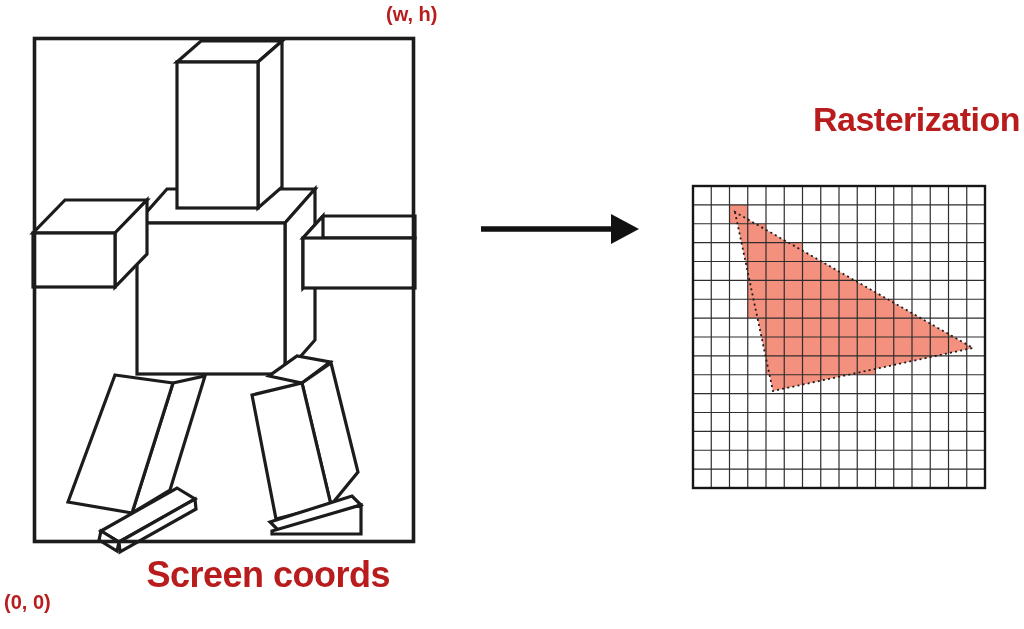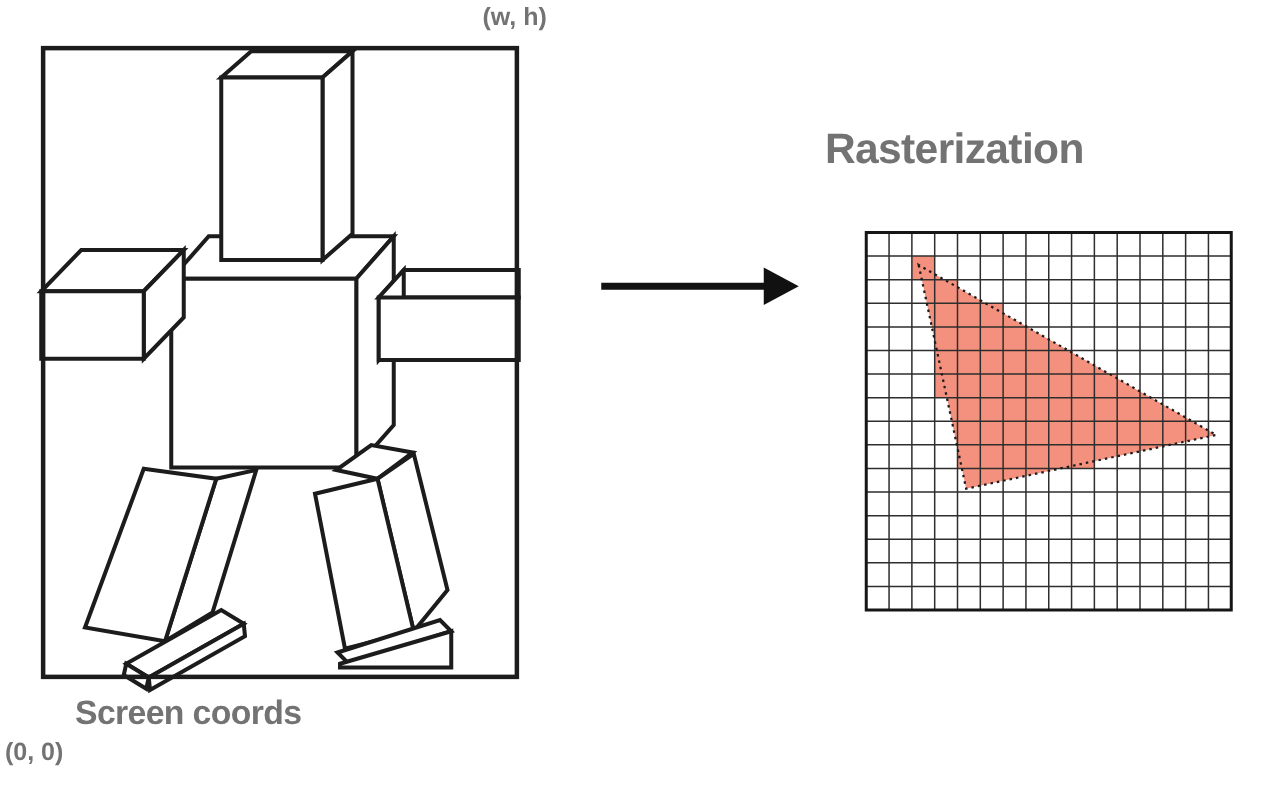--- a/index.html
+++ b/index.html
@@ -1,23 +1,23 @@
 <!DOCTYPE html>
 <html><head>
 <meta charset="utf-8">
 <style>
   html,body{margin:0;padding:0;background:#ffffff;}
   #stage{position:relative;width:1024px;height:629px;background:#ffffff;overflow:hidden;
          font-family:"Liberation Sans","DejaVu Sans",sans-serif;}
   #scene{position:absolute;left:0;top:0;}
-  .lbl{position:absolute;color:#737373;font-weight:bold;line-height:1;white-space:nowrap;}
+  .lbl{position:absolute;color:#b91c1c;font-weight:bold;line-height:1;white-space:nowrap;}
   #wh-label{left:386px;top:4px;font-size:20px;letter-spacing:0px;}
   #origin-label{left:4px;top:592px;font-size:20px;}
-  #screen-caption{left:60px;top:557px;width:330px;text-align:left;font-size:27px;letter-spacing:-0.5px;}
-  #raster-title{left:660px;top:102px;width:360px;text-align:left;font-size:34px;letter-spacing:-0.5px;}
+  #screen-caption{left:60px;top:557px;width:330px;text-align:right;font-size:36px;letter-spacing:-0.5px;}
+  #raster-title{left:660px;top:102px;width:360px;text-align:right;font-size:34px;letter-spacing:-0.5px;}
   .robot-shape{fill:#ffffff;stroke:#1c1c1c;stroke-width:3.2;stroke-linejoin:miter;}
 </style>
 </head>
 <body>
 
 <div id="stage">
 
   <svg id="scene" width="1024" height="629" viewBox="0 0 1024 629">
 
     <g>

